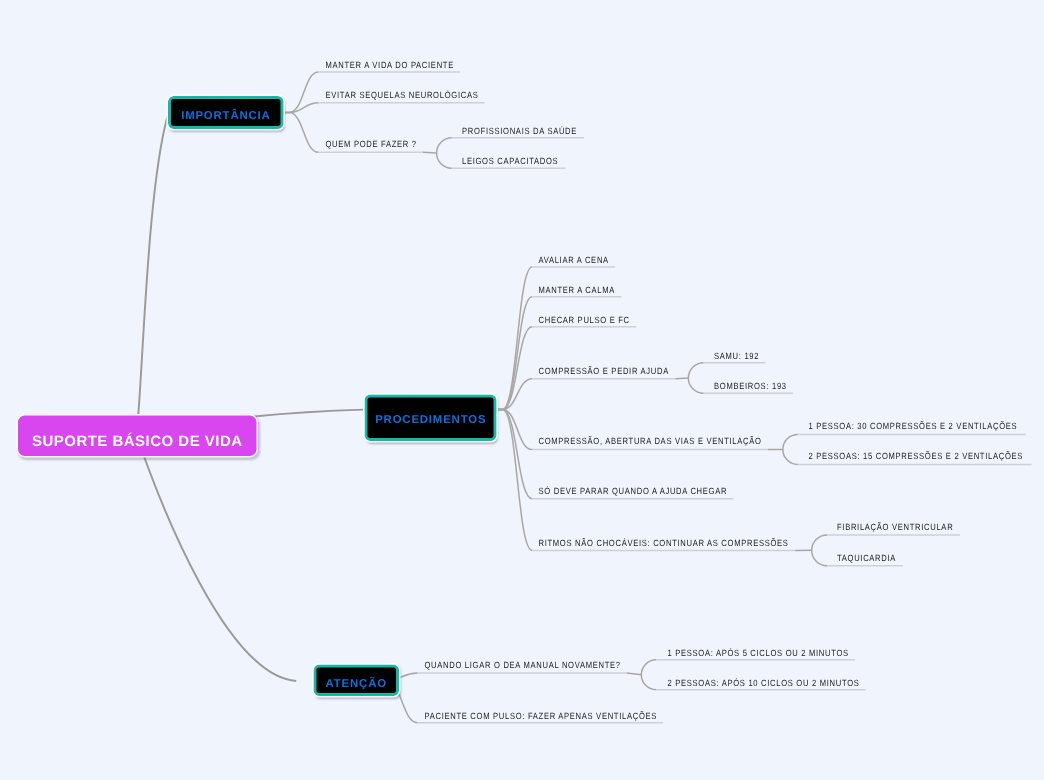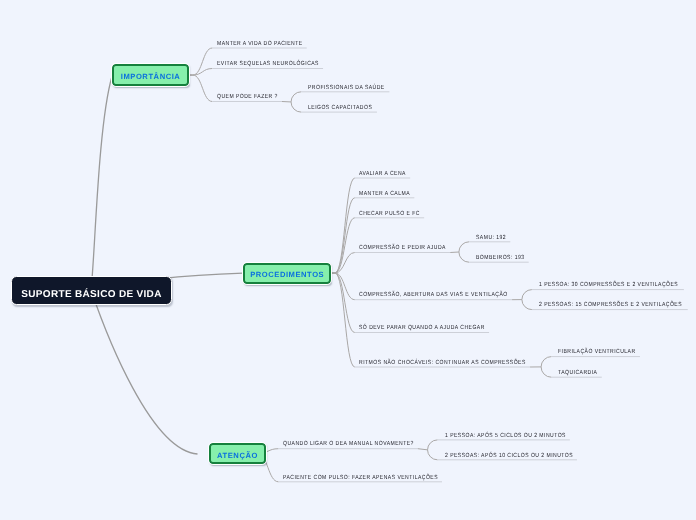--- a/index.html
+++ b/index.html
@@ -8,29 +8,29 @@
     width:696px;height:520px;overflow:hidden;
     background:#f0f4fd;
     font-family:"Liberation Sans", sans-serif;
     -webkit-font-smoothing:antialiased;
     text-rendering:geometricPrecision;
   }
   #canvas{position:relative;width:696px;height:520px;transform:translateZ(0);}
   svg.links{position:absolute;left:0;top:0;width:696px;height:520px;overflow:visible;}
   .node{position:absolute;white-space:nowrap;box-sizing:border-box;}
   .root{
-    background:#0f172a;color:#fff;border-radius:5.5px;
+    background:#d946ef;color:#fff;border-radius:5.5px;
     border:1.4px solid #fff;
     font-weight:bold;font-size:10px;letter-spacing:.32px;
     display:flex;align-items:center;justify-content:center;
     padding-top:7px;box-sizing:border-box;
     box-shadow:1px 1.5px 1.5px rgba(55,65,85,.28);
   }
   .branch{
-    background:#86efac;color:#0a70de;border:2px solid #15803d;border-radius:3.8px;
+    background:#000000;color:#0a70de;border:2px solid #14b8a6;border-radius:3.8px;
     outline:1.1px solid #fff;
     font-weight:bold;font-size:7.6px;letter-spacing:.55px;
     display:flex;align-items:center;justify-content:center;
     padding-top:3.2px;box-sizing:border-box;
     box-shadow:1px 1.5px 1.5px rgba(55,65,85,.35);
   }
   .leaf{
     color:#1a1a22;font-size:6px;letter-spacing:.55px;line-height:1;
     transform:scaleX(.845);transform-origin:left top;
   }
@@ -105,15 +105,15 @@
     <div class="node leaf" style="left: 539.3px; top: 302.3px;">2 PESSOAS: 15 COMPRESSÕES E 2 VENTILAÇÕES</div>
     <div class="node leaf" style="left: 358.8px; top: 325.2px;">SÓ DEVE PARAR QUANDO A AJUDA CHEGAR</div>
     <div class="node leaf" style="left: 358.8px; top: 359.7px;">RITMOS NÃO CHOCÁVEIS: CONTINUAR AS COMPRESSÕES</div>
     <div class="node leaf" style="left: 557.9px; top: 349.3px;">FIBRILAÇÃO VENTRICULAR</div>
     <div class="node leaf" style="left: 557.9px; top: 369.9px;">TAQUICARDIA</div>
     <div class="node leaf" style="left: 282.5px; top: 441.4px;">QUANDO LIGAR O DEA MANUAL NOVAMENTE?</div>
     <div class="node leaf" style="left: 444.5px; top: 432.6px;">1 PESSOA: APÓS 5 CICLOS OU 2 MINUTOS</div>
     <div class="node leaf" style="left: 444.5px; top: 452.5px;">2 PESSOAS: APÓS 10 CICLOS OU 2 MINUTOS</div>
     <div class="node leaf" style="left: 282.5px; top: 474.5px;">PACIENTE COM PULSO: FAZER APENAS VENTILAÇÕES</div>
     <div class="node branch" style="left: 111.9px; top: 64.3px; width: 77.4px; height: 21.5px;">IMPORTÂNCIA</div>
-    <div class="node branch" style="left: 242.9px; top: 262.6px; width: 88.6px; height: 21px;">PROCEDIMENTOS</div>
+    <div class="node branch" style="left: 242.9px; top: 262.6px; width: 88.6px; height: 31px;">PROCEDIMENTOS</div>
     <div class="node branch" style="left: 197px; top: 442.7px; width: 57px; height: 21.8px; margin-left: 12px;">ATENÇÃO</div>
   </div>
 
 </body></html>

